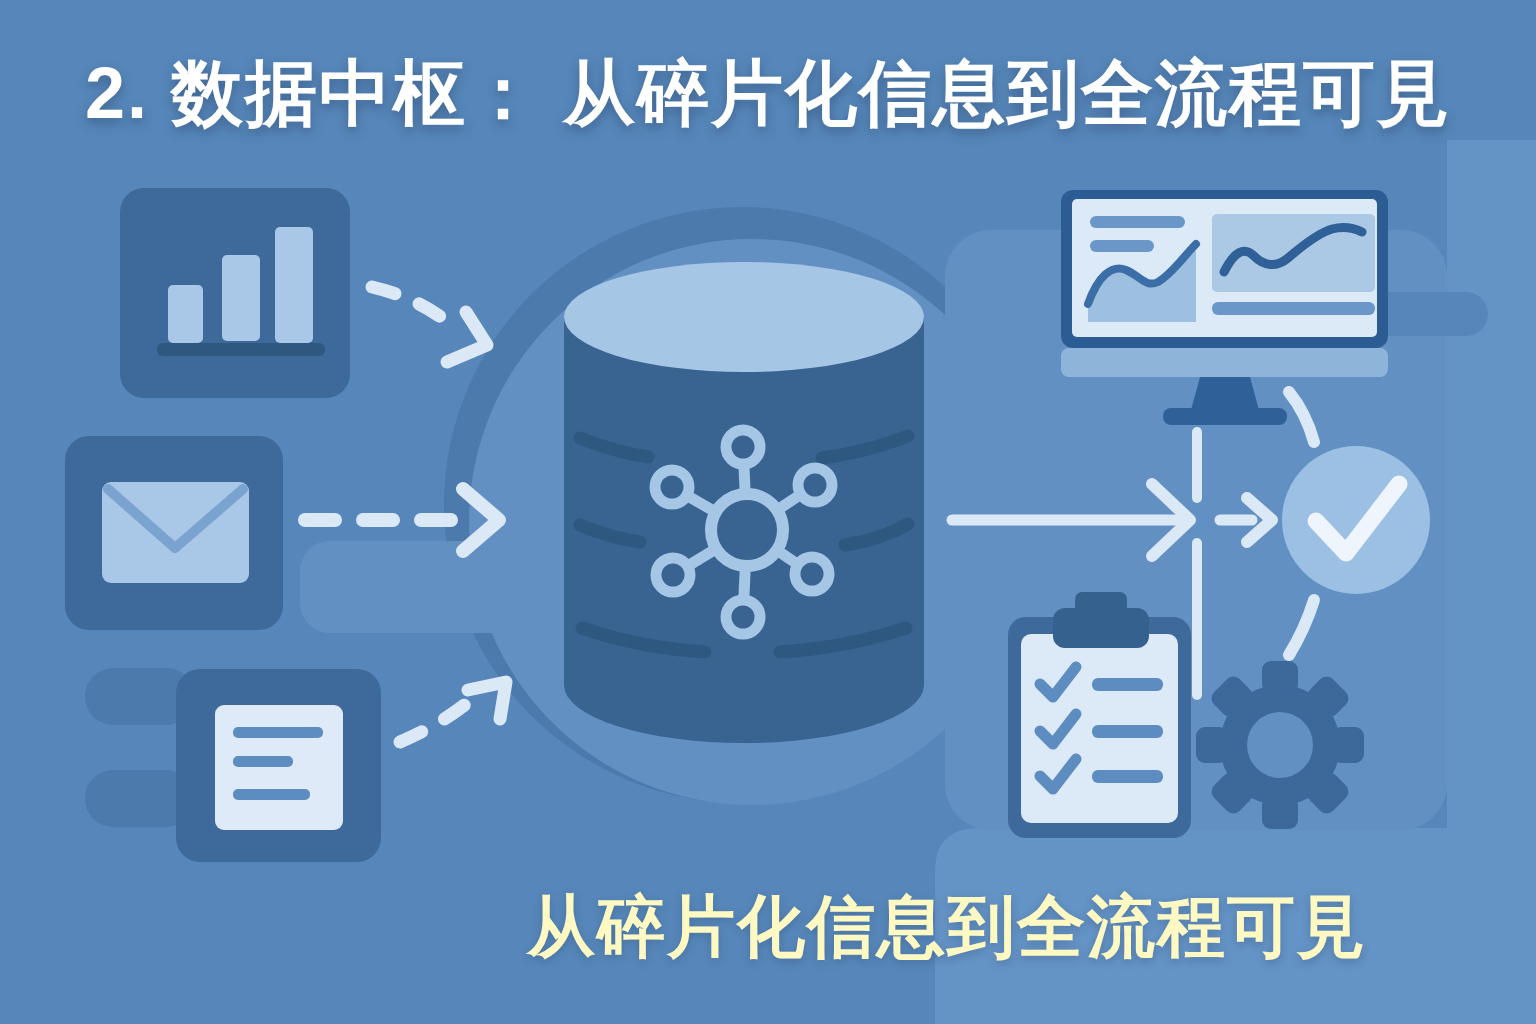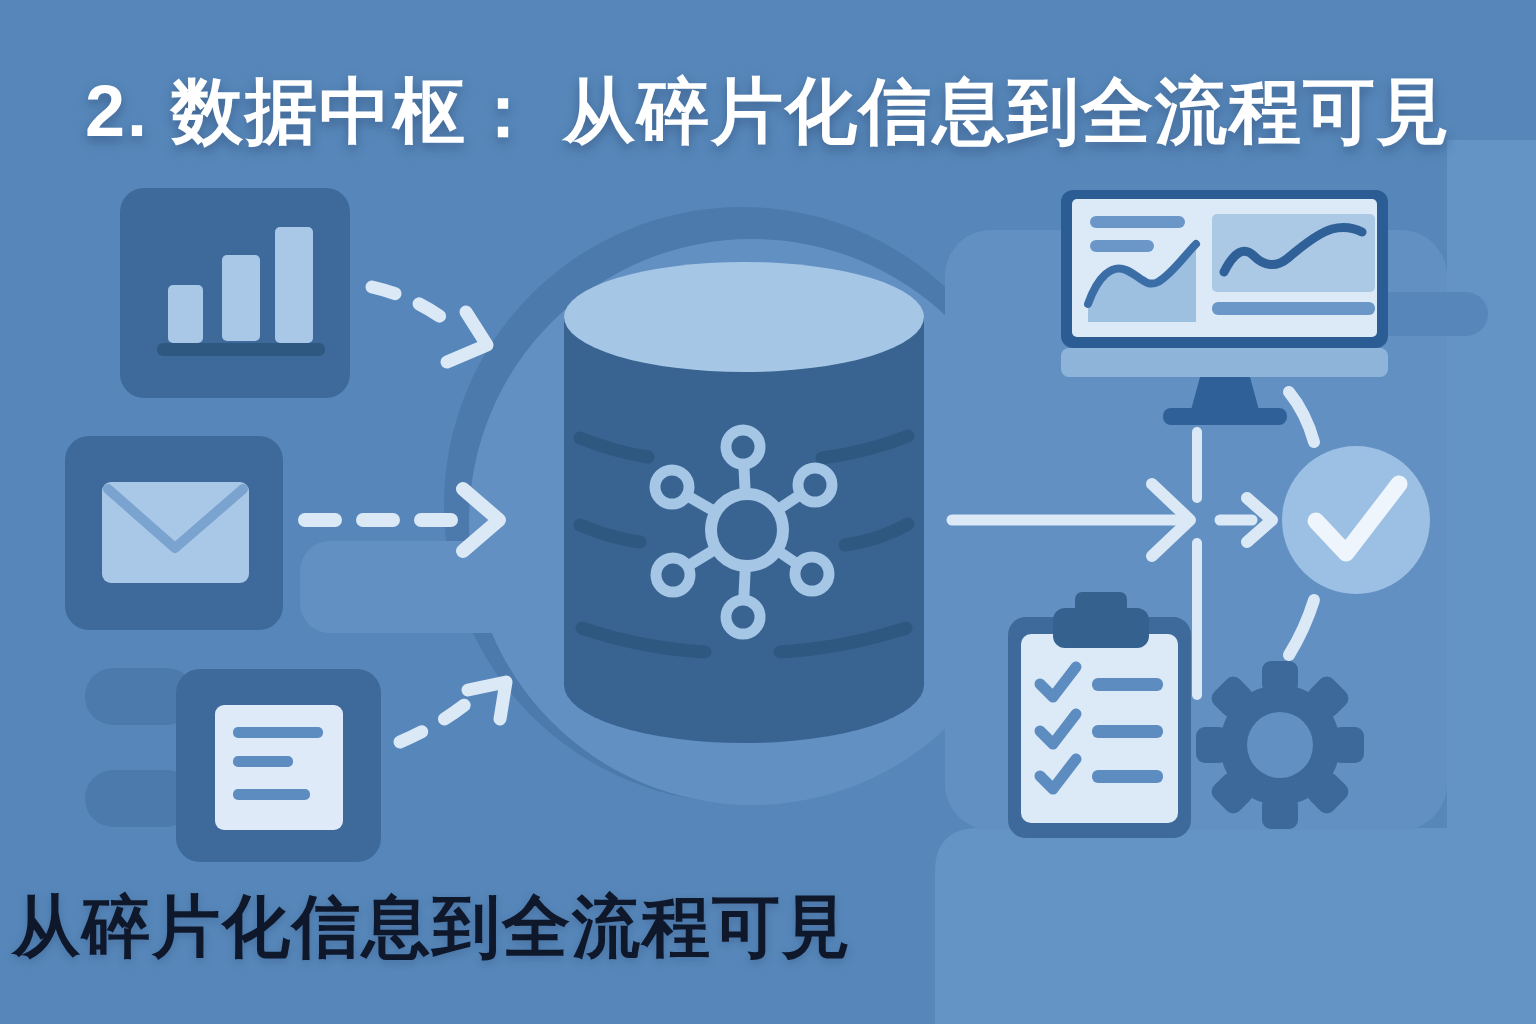--- a/index.html
+++ b/index.html
@@ -3,28 +3,28 @@
 <meta charset="utf-8">
 <style>
   html,body{margin:0;padding:0;background:#5787ba;}
   #stage{
     position:relative;width:1536px;height:1024px;overflow:hidden;
     background:#5787ba;
     font-family:"Liberation Sans","DejaVu Sans",sans-serif;
   }
   #stage svg{position:absolute;left:0;top:0;}
   .title{
-    position:absolute;left:0;top:64px;width:1536px;text-align:center;
+    position:absolute;left:0;top:46px;width:1536px;text-align:center;
     font-size:72px;font-weight:800;color:#ffffff;letter-spacing:2px;
     text-shadow:0 5px 12px rgba(25,48,82,0.40);
     white-space:nowrap;
   }
   .subtitle{
-    position:absolute;left:12px;top:882px;width:1362px;text-align:left;
-    font-size:68px;font-weight:600;color:#0f172a;letter-spacing:2px;
+    position:absolute;left:5px;top:882px;width:1362px;text-align:right;
+    font-size:68px;font-weight:600;color:#fef9c3;letter-spacing:2px;
     text-shadow:0 3px 8px rgba(25,48,82,0.25);
     white-space:nowrap;
   }
 </style>
 </head>
 <body>
 
 <div id="stage">
 
   <svg width="1536" height="1024" viewBox="0 0 1536 1024">

